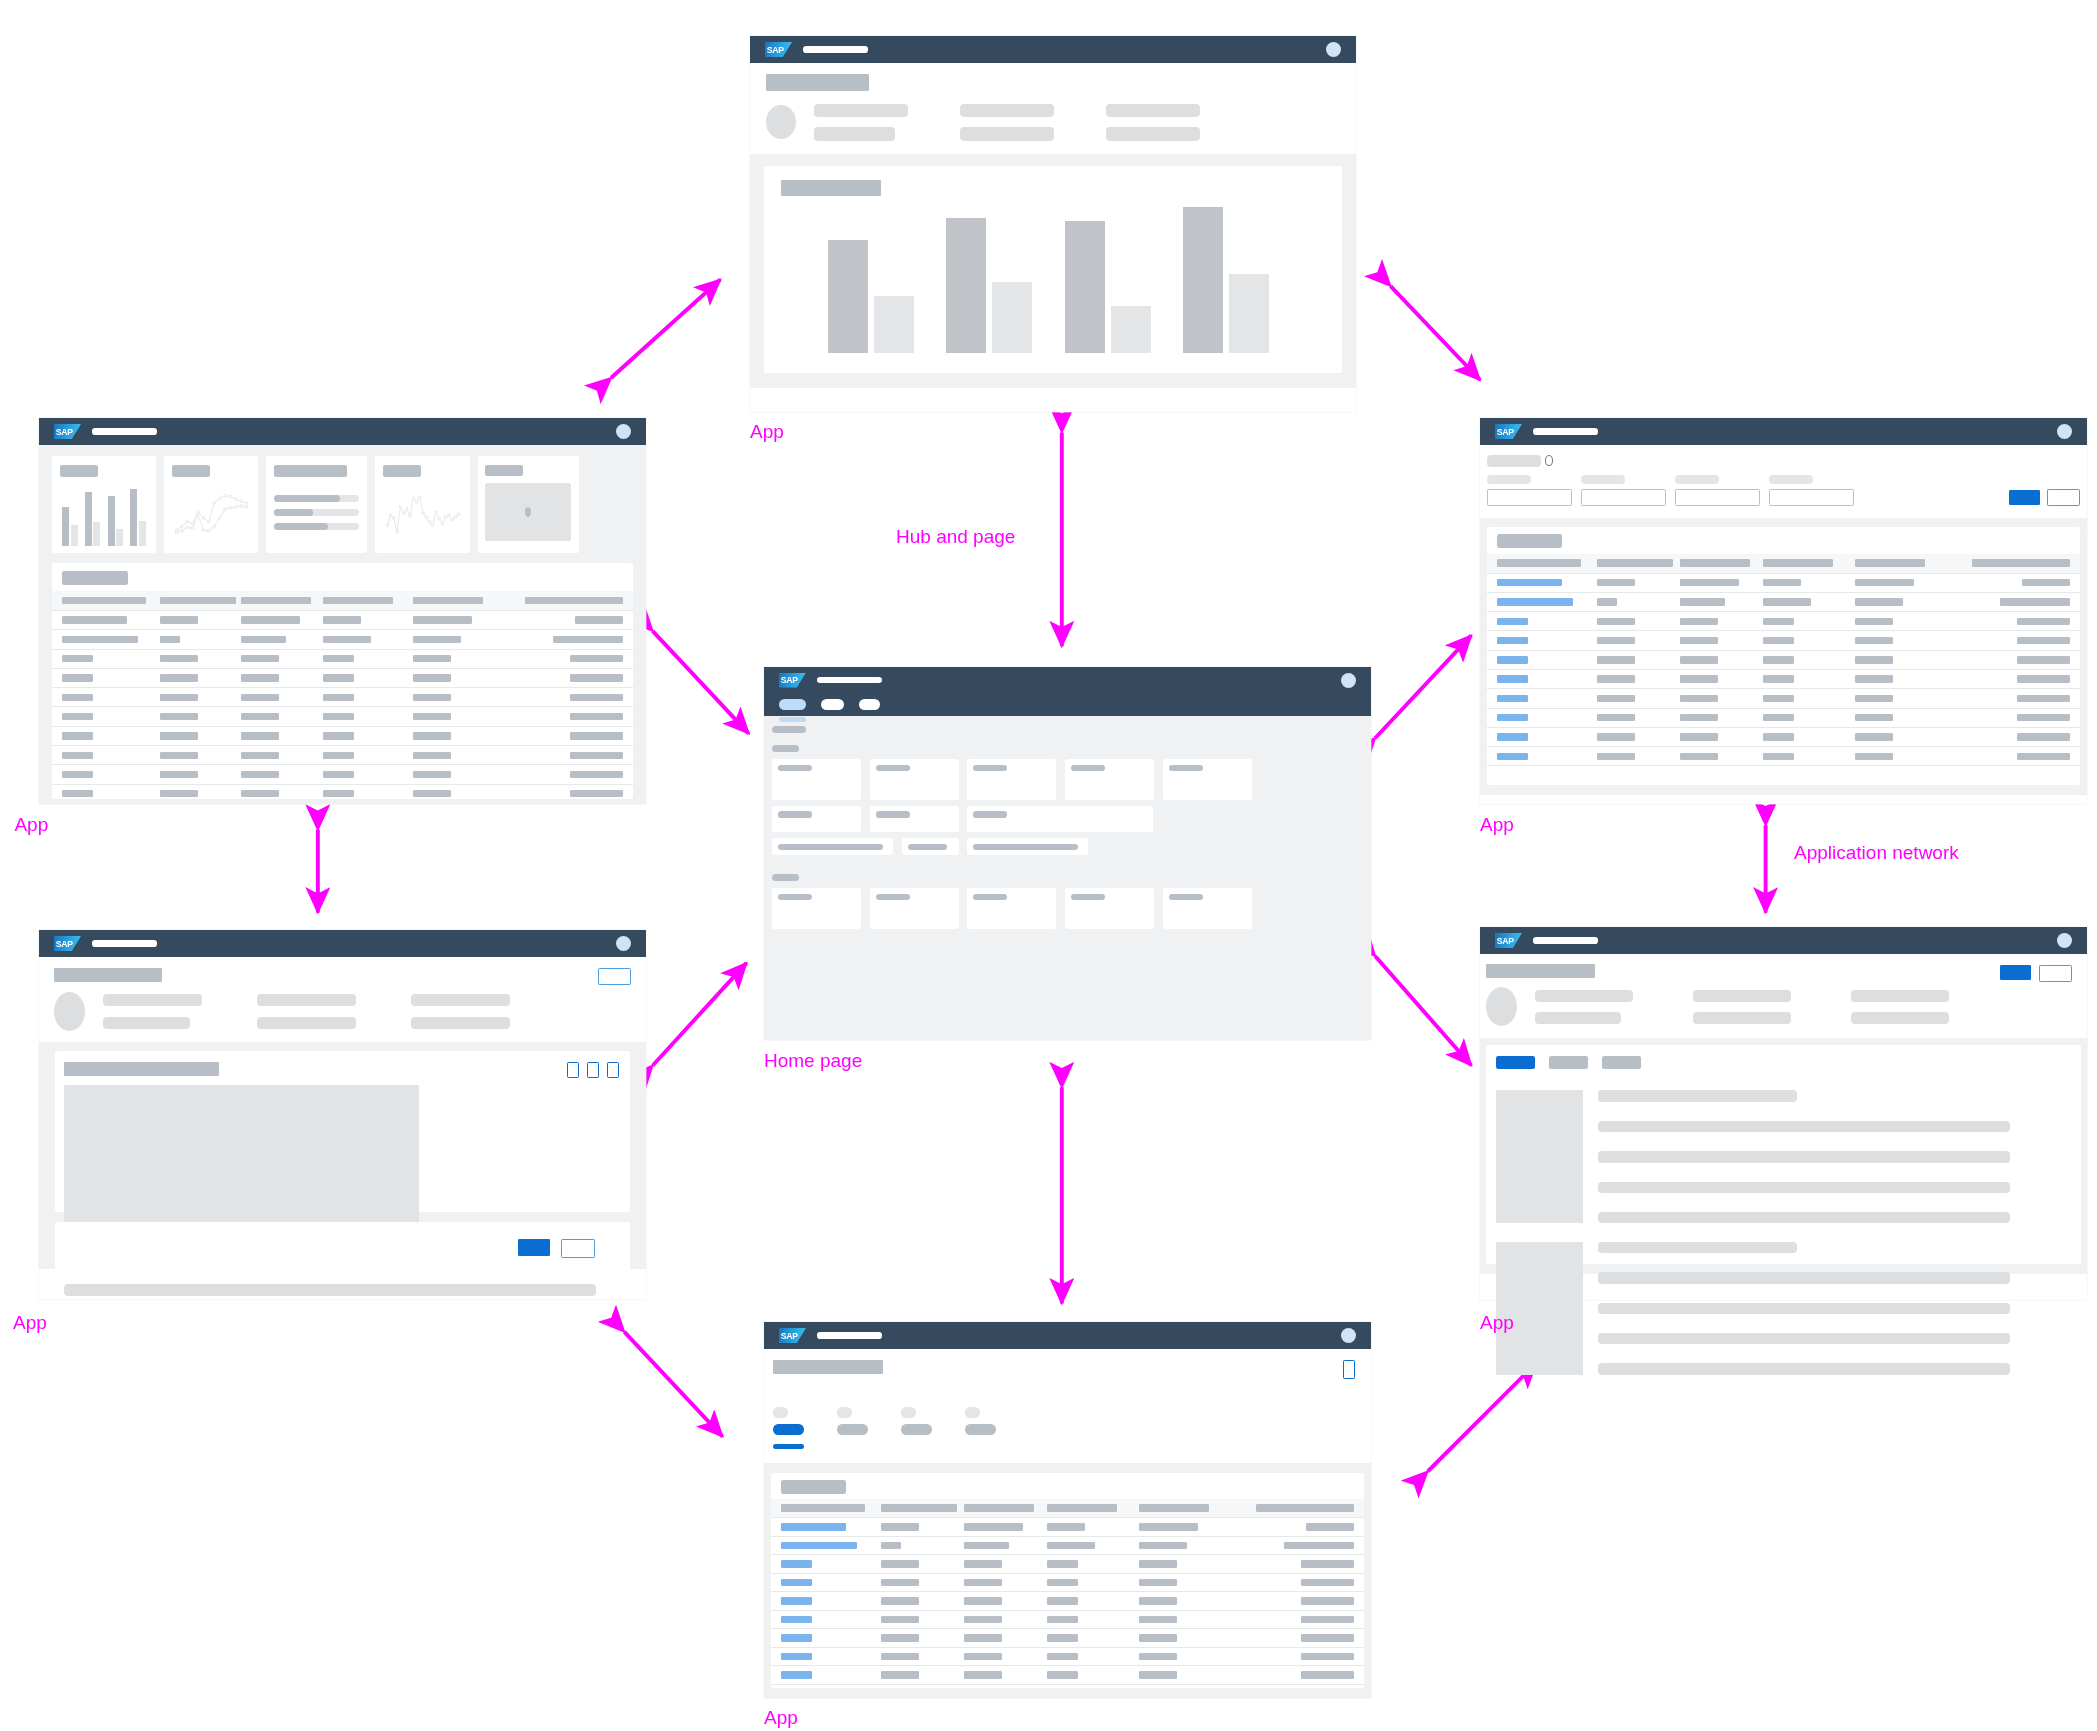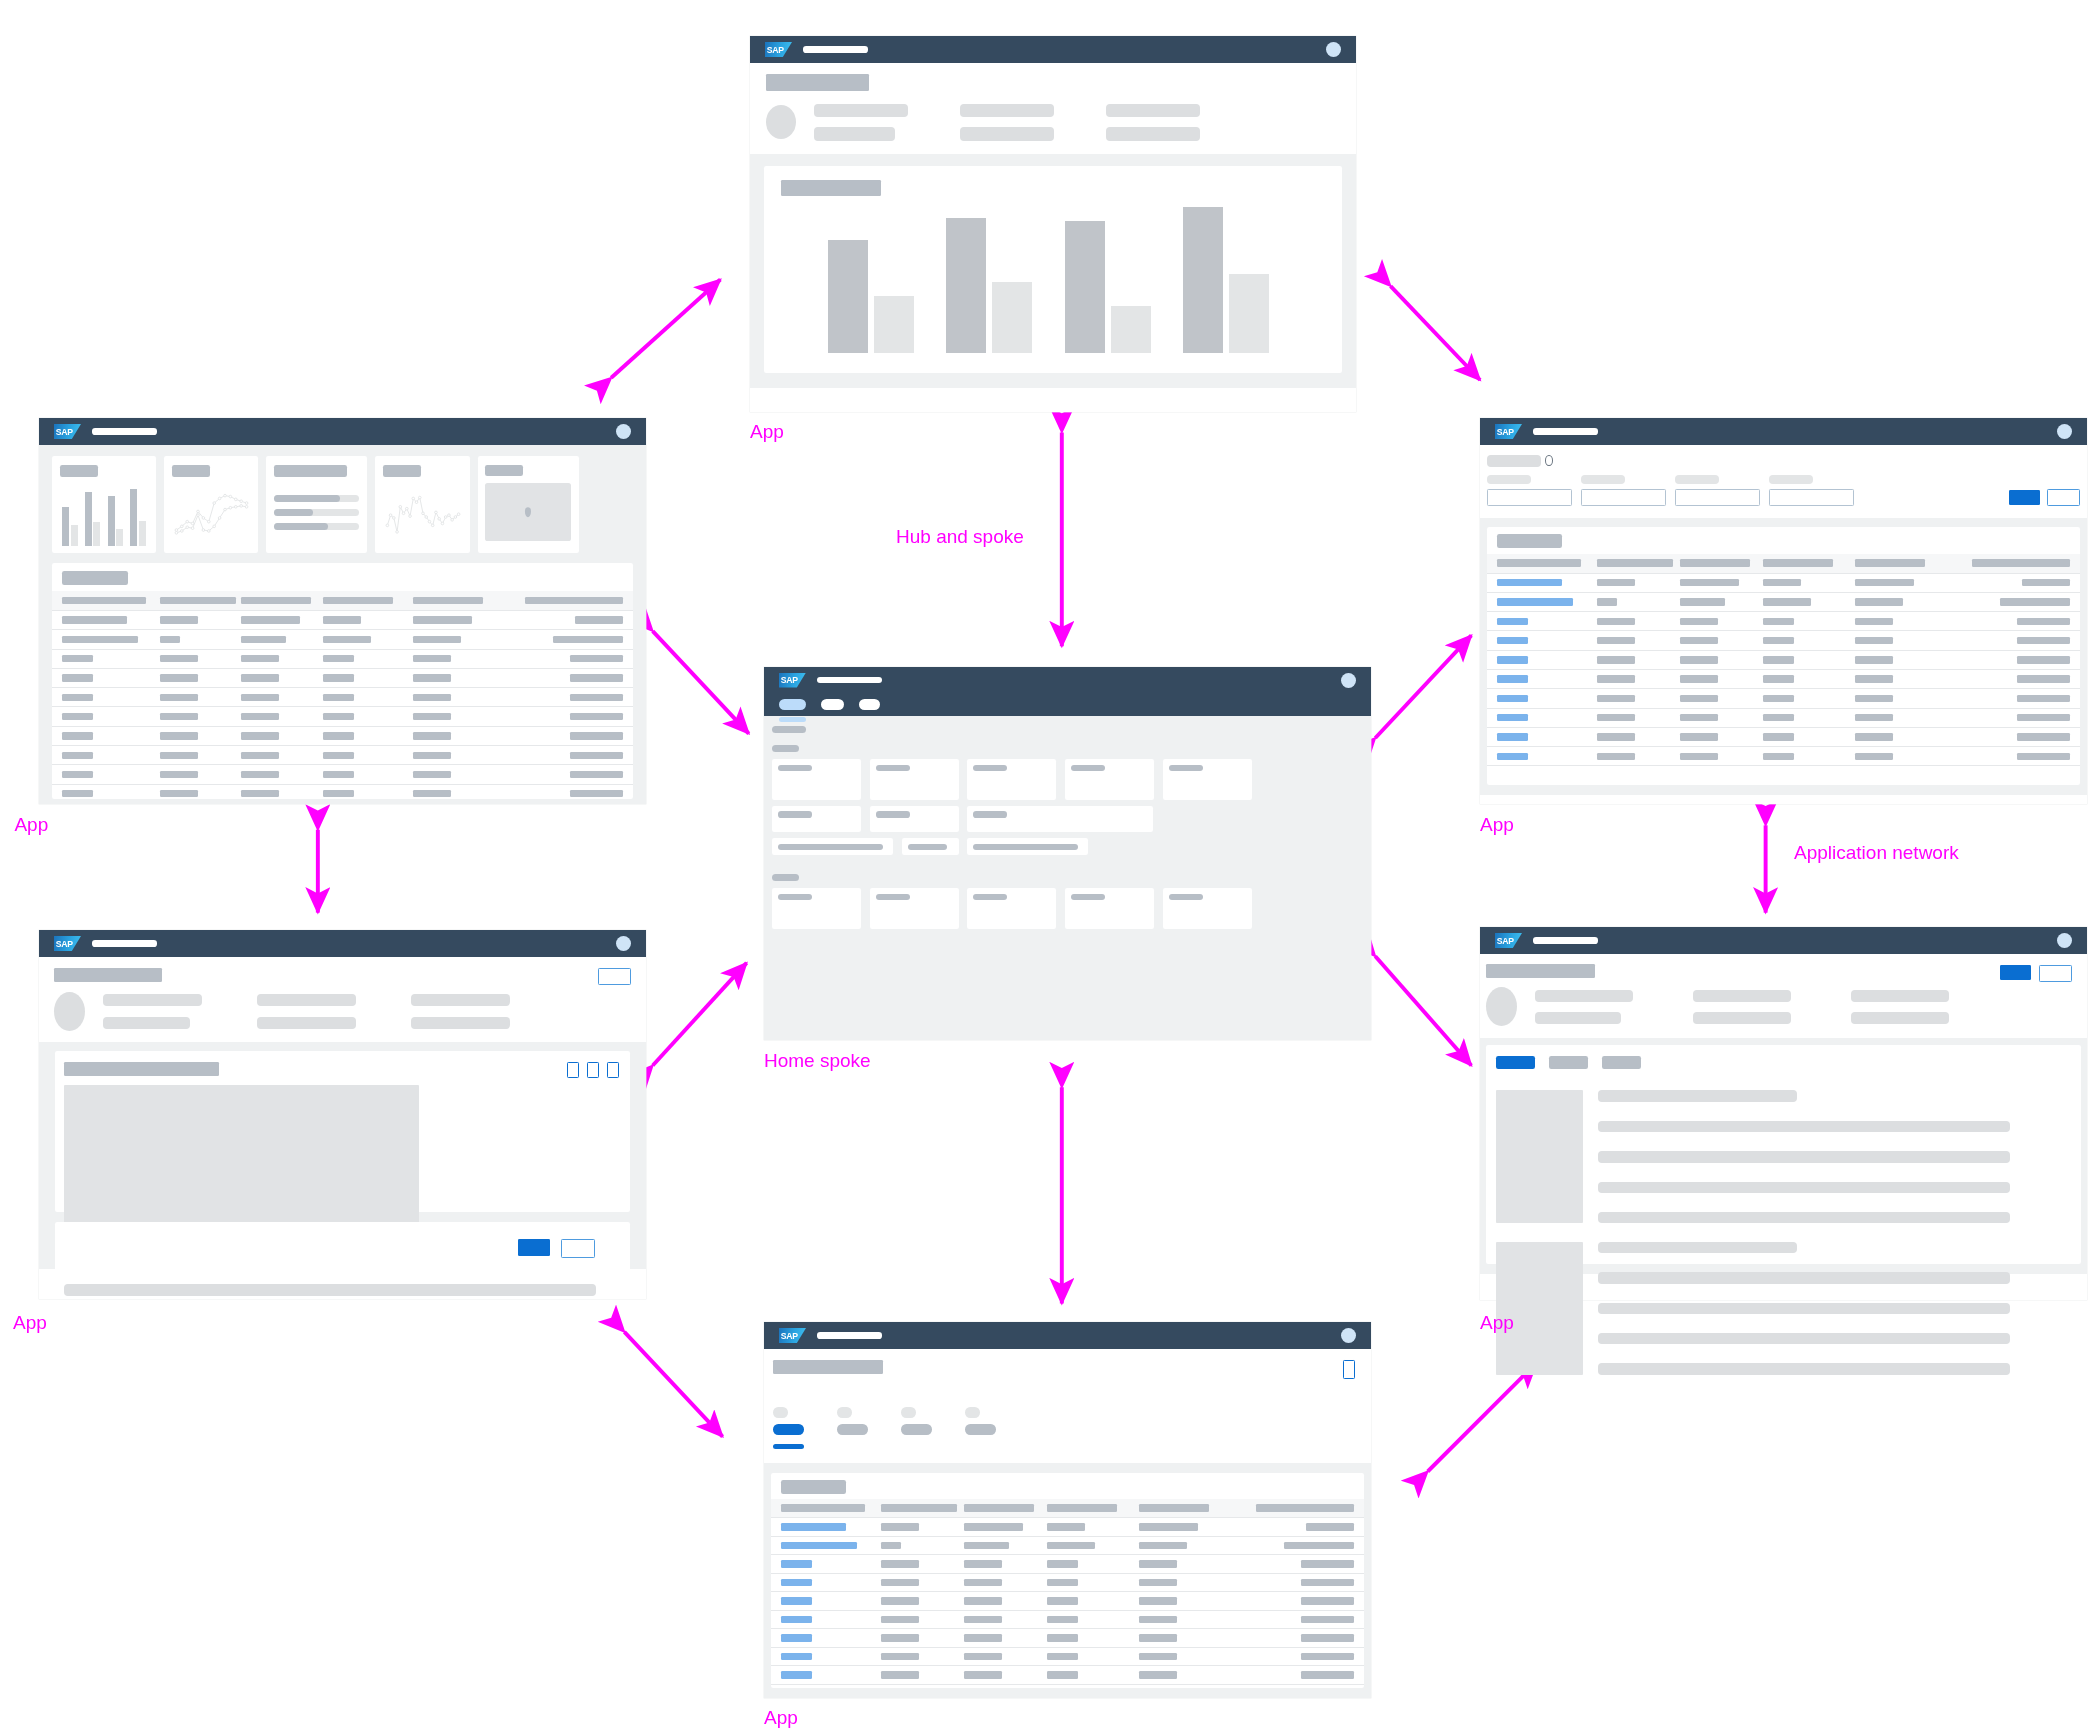--- a/index.html
+++ b/index.html
@@ -847,21 +847,21 @@
           </div>
         <div class="card" style="width:89px;height:41px;padding:6.1px;box-sizing:border-box;">
           <div class="ph" style="width:34px;height:6.6px;border-radius:3.1px;"></div>
           </div>
         <div class="card" style="width:89px;height:41px;padding:6.1px;box-sizing:border-box;">
           <div class="ph" style="width:34px;height:6.6px;border-radius:3.1px;"></div>
           </div>
       </div>
     </div>
   </div>
-  <div class="lbl" style="left:764px;top:1050px;">Home spoke</div>
+  <div class="lbl" style="left:764px;top:1050px;">Home page</div>
 
   <div class="win" style="left:39px;top:930px;width:607px;height:369px;">
     <div class="shellbar">
       <div class="saplogo">
         <div class="plate"></div>
           <div class="word">SAP</div>
       </div>
       <div class="shell-title"></div>
       <div class="avatar"></div>
     </div>
@@ -1233,17 +1233,17 @@
               <div style="flex: 0.215 0 0px;">
                 <div class="ph" style="width: 53px; height: 7.4px; margin-left: auto;"></div>
               </div>
             </div>
           </div>
       </div>
     </div>
   </div>
   <div class="lbl" style="left:764px;top:1707px;">App</div>
 
-  <div class="lbl" style="left:896px;top:526px;">Hub and spoke</div>
+  <div class="lbl" style="left:896px;top:526px;">Hub and page</div>
   <div class="lbl" style="left:1794px;top:842px;">Application network</div>
 
 </div>
 
 
 </body></html>

